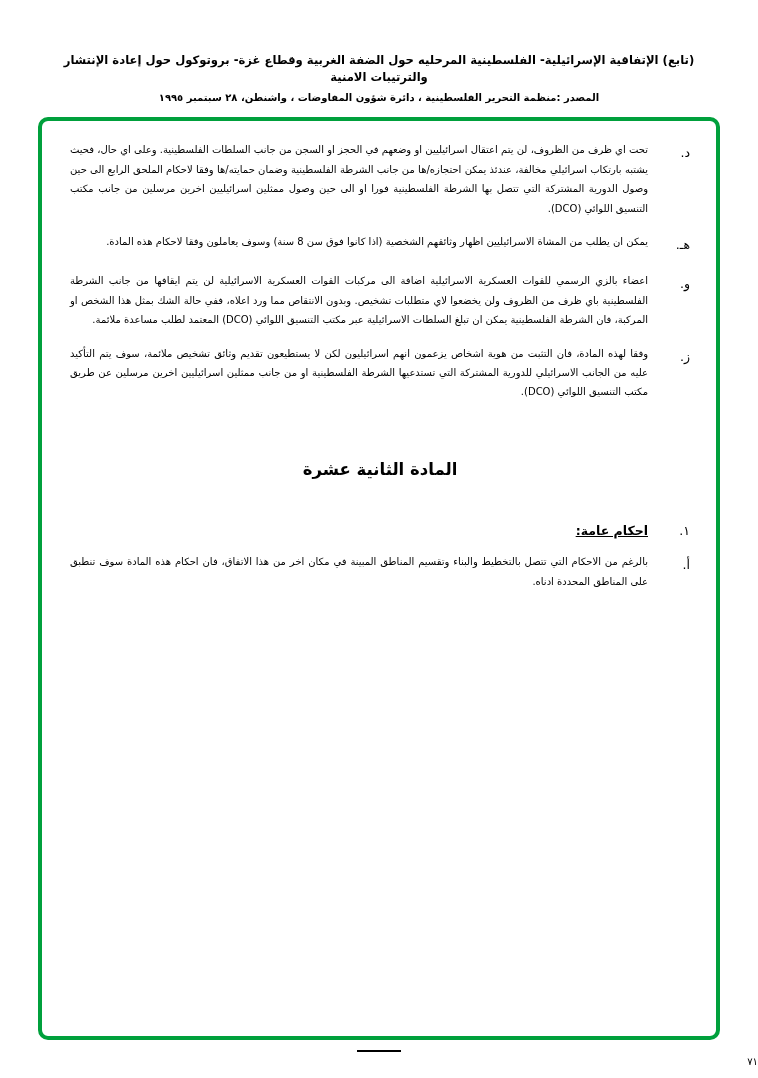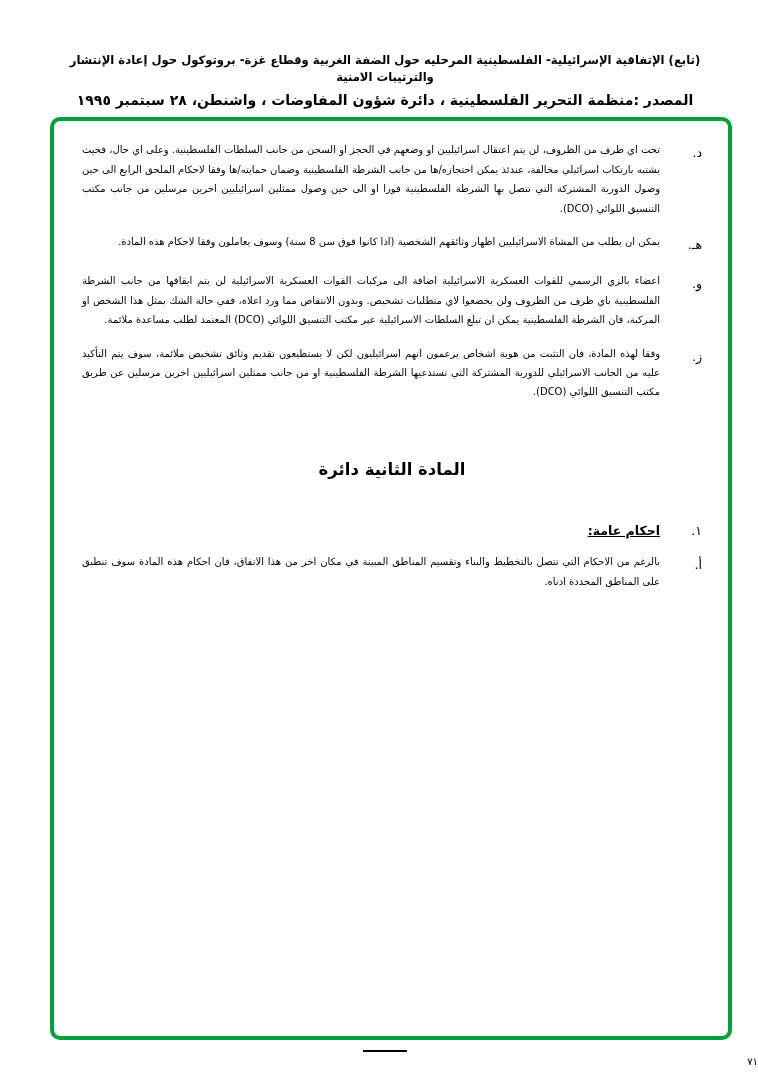--- a/index.html
+++ b/index.html
@@ -12,42 +12,41 @@
     height: 1078px;
     position: relative;
     font-family: "DejaVu Sans", "Liberation Sans", sans-serif;
     color: #000000;
     overflow: hidden;
   }
 
   .page {
     position: absolute;
     inset: 0;
-    margin-left: 12px;
   }
 
   
   .header {
     position: absolute;
     top: 52px;
     left: 34px;
     right: 34px;
     text-align: center;
     direction: rtl;
   }
   .header-title {
     font-size: 11.6px;
     font-weight: bold;
     line-height: 1.5;
     letter-spacing: 0px;
     color: #000;
   }
   .header-source {
     margin-top: 5px;
-    font-size: 14px;
+    font-size: 10px;
     font-weight: bold;
     color: #000;
   }
 
   
   .frame {
     position: absolute;
     top: 117px;
     left: 38px;
     width: 682px;
@@ -176,21 +175,21 @@
       <div class="clause-marker">و.</div>
       <div class="clause-body">اعضاء بالزي الرسمي للقوات العسكرية الاسرائيلية اضافة الى مركبات القوات العسكرية الاسرائيلية لن يتم ايقافها من جانب الشرطة الفلسطينية باي ظرف من الظروف ولن يخضعوا لاي متطلبات تشخيص. وبدون الانتقاص مما ورد اعلاه، ففي حالة الشك بمثل هذا الشخص او المركبة، فان الشرطة الفلسطينية يمكن ان تبلغ السلطات الاسرائيلية عبر مكتب التنسيق اللوائي (DCO) المعتمد لطلب مساعدة ملائمة.</div>
     </div>
 
     <div class="clause">
       <div class="clause-marker">ز.</div>
       <div class="clause-body tight">وفقا لهذه المادة، فان التثبت من هوية اشخاص يزعمون انهم اسرائيليون لكن لا يستطيعون تقديم وثائق تشخيص ملائمة، سوف يتم التأكيد عليه من الجانب الاسرائيلي للدورية المشتركة التي تستدعيها الشرطة الفلسطينية او من جانب ممثلين اسرائيليين اخرين مرسلين عن طريق مكتب التنسيق اللوائي (DCO).</div>
     </div>
 
     <div class="article-block">
-      <div class="article-title">المادة الثانية دائرة</div>
+      <div class="article-title">المادة الثانية عشرة</div>
     </div>
 
     <div class="section-heading">
       <div class="num">١.</div>
       <div class="label">احكام عامة:</div>
     </div>
 
     <div class="clause subclause">
       <div class="clause-marker">أ.</div>
       <div class="clause-body">بالرغم من الاحكام التي تتصل بالتخطيط والبناء وتقسيم المناطق المبينة في مكان اخر من هذا الاتفاق، فان احكام هذه المادة سوف تنطبق على المناطق المحددة ادناه.</div>

